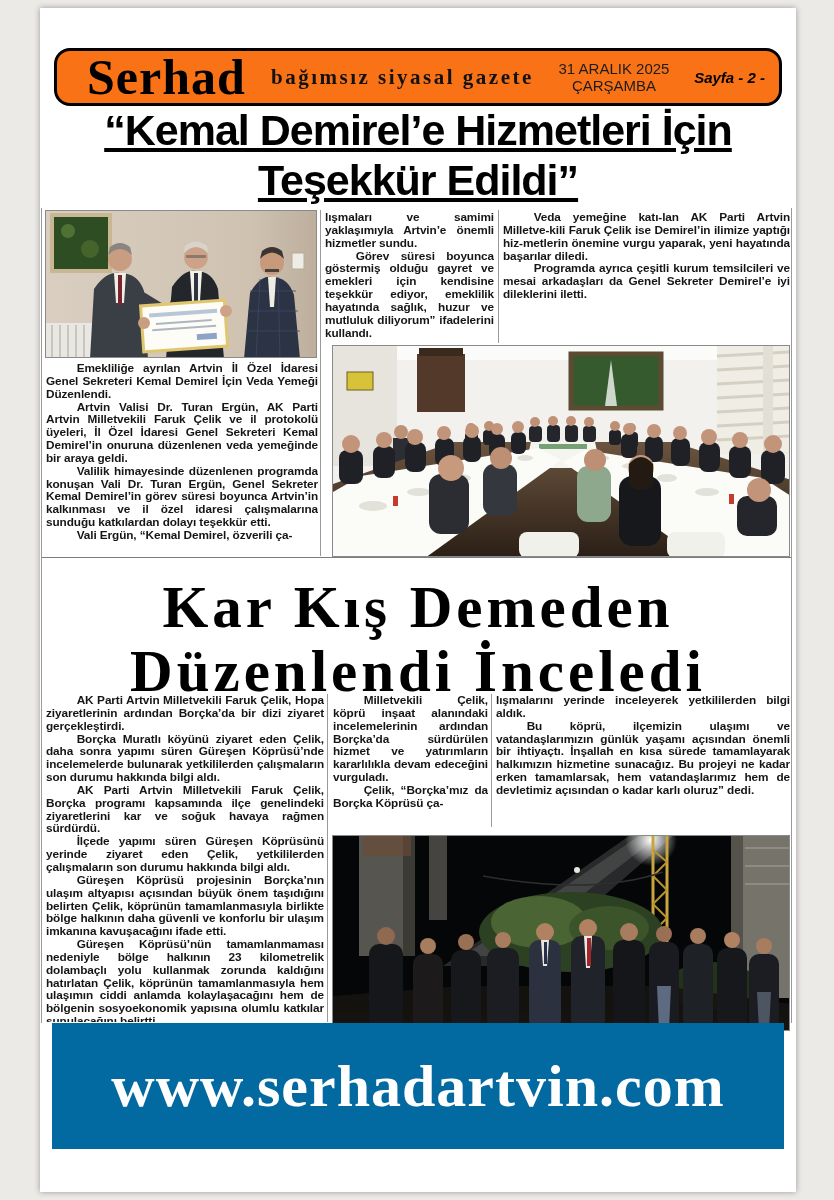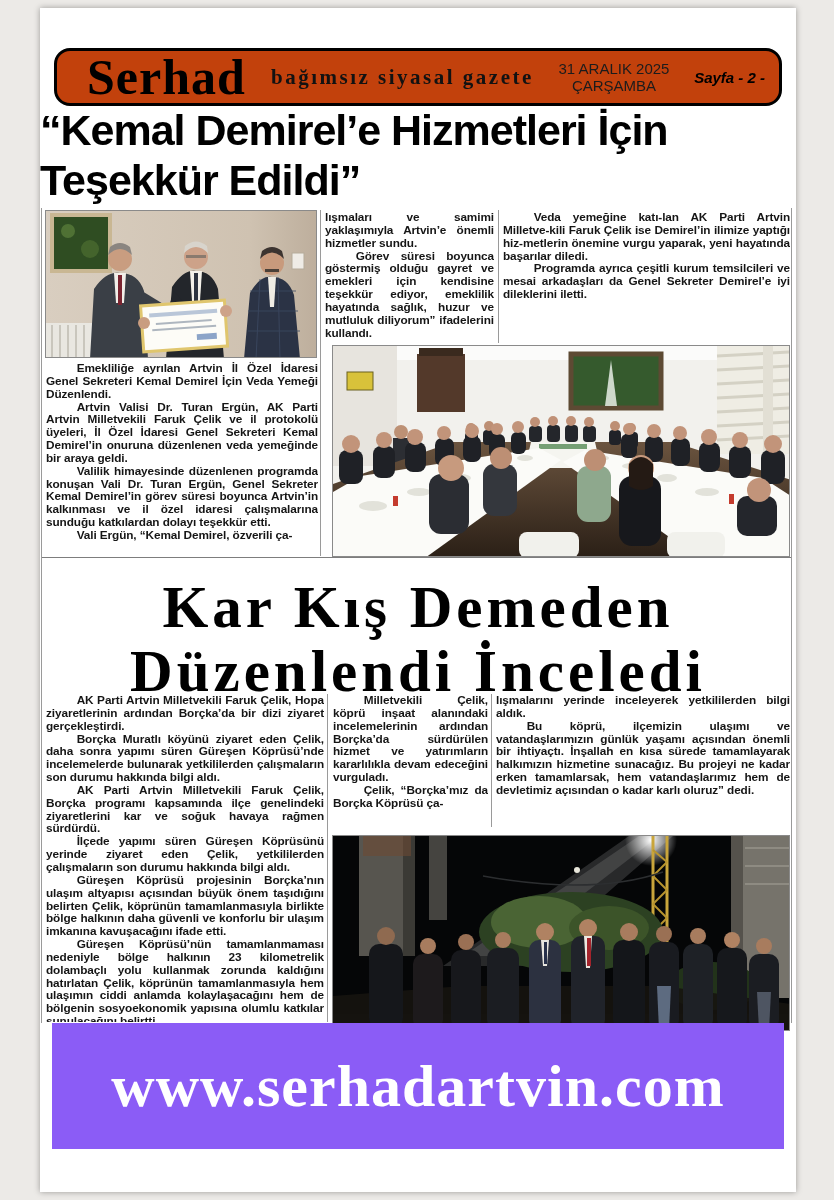--- a/index.html
+++ b/index.html
@@ -1,49 +1,49 @@
 <!DOCTYPE html>
 <html><head>
 <meta charset="utf-8">
 <style>
   html,body{margin:0;padding:0;background:#eceae7;width:834px;height:1200px;overflow:hidden;}
   *{box-sizing:border-box;}
   .page{position:absolute;left:40px;top:8px;width:756px;height:1184px;background:#ffffff;
         box-shadow:0 0 6px rgba(0,0,0,.35);font-family:"Liberation Sans",sans-serif;color:#111;}
   
   .masthead{position:absolute;left:14px;top:40px;width:728px;height:58px;border:3px solid #000;
-            border-radius:16px;display:flex;align-items:center;padding:0 14px 0 30px;background:#c2410c;}
+            border-radius:16px;display:flex;align-items:center;padding:0 14px 0 30px;background:#f97316;}
   .logo{position:relative;font-family:"Liberation Serif",serif;font-weight:bold;font-size:50px;
         line-height:50px;letter-spacing:1px;color:#000;white-space:nowrap;}
   .logo-sub{position:absolute;left:72px;bottom:-1px;font-size:12px;font-weight:bold;
             letter-spacing:10px;font-family:"Liberation Serif",serif;}
   .tagline{flex:1;text-align:center;font-family:"Liberation Serif",serif;font-weight:bold;
            font-size:21px;letter-spacing:2.5px;color:#121212;padding-left:10px;}
   .dateblock{width:130px;text-align:center;font-size:15px;line-height:17px;color:#1c1c1c;
              font-stretch:condensed;}
   .pagelabel{width:86px;text-align:right;font-size:15px;font-weight:bold;font-style:italic;color:#000;}
   
-  .headline1{position:absolute;left:0;top:97px;width:756px;text-align:left;font-weight:bold;
-             font-size:43px;line-height:50px;letter-spacing:-1px;color:#000;}
+  .headline1{position:absolute;left:0;top:97px;width:756px;text-align:center;font-weight:bold;
+             font-size:43px;line-height:50px;letter-spacing:-1px;color:#000;text-decoration:underline;}
   .headline2{position:absolute;left:0;top:551px;width:756px;text-align:center;
              font-family:"Liberation Serif",serif;font-weight:bold;font-size:59px;line-height:64px;
              letter-spacing:4px;color:#000;margin-top:16px;}
   
   .col-text{position:absolute;overflow:hidden;text-align:justify;font-size:11.8px;line-height:1.09;
             font-weight:bold;color:#151515;letter-spacing:-0.1px;}
   .col-text p{margin:0;text-indent:2.6em;}
   .col-text p.cont{text-indent:0;}
   
   .vrule{position:absolute;width:1px;background:#9a9a9a;}
   .hrule{position:absolute;height:1px;background:#7d7d7d;}
   
   .photo{position:absolute;border:1px solid #8a8a8a;overflow:hidden;background:#000;}
   .photo svg{display:block;}
   
-  .footer{position:absolute;left:12px;top:1015px;width:732px;height:126px;background:#8b5cf6;
+  .footer{position:absolute;left:12px;top:1015px;width:732px;height:126px;background:#0369a1;
           display:flex;align-items:center;justify-content:center;}
   .footer-url{font-family:"Liberation Serif",serif;font-weight:bold;font-size:60px;color:#ffffff;
               letter-spacing:1px;white-space:nowrap;}
 </style>
 </head>
 <body>
 
 <div class="page">
 
   <div class="masthead">

